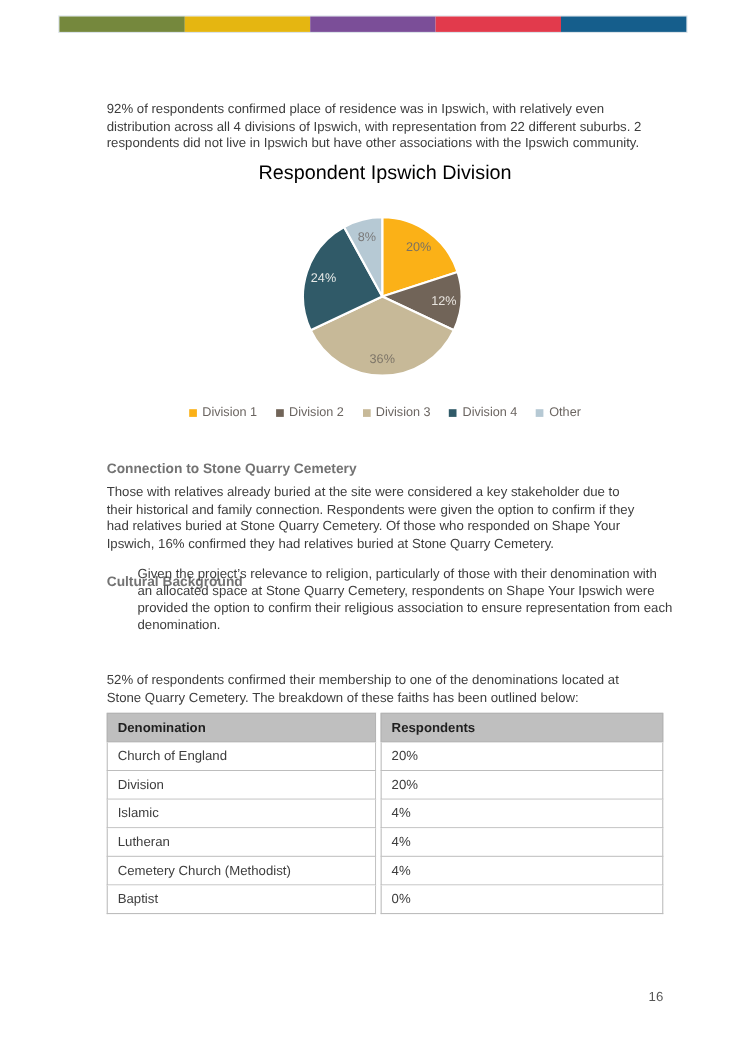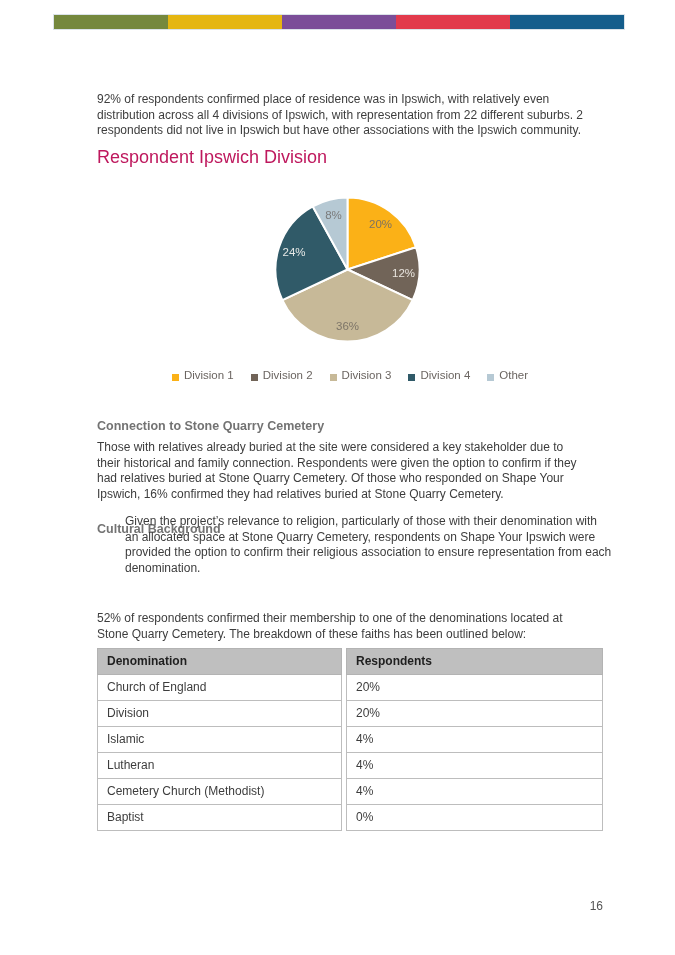--- a/index.html
+++ b/index.html
@@ -18,30 +18,30 @@
     font-size:12px; line-height:15.6px; color:#3d3d3d;
     white-space:pre-line; margin:0;
   }
   .heading {
     position:absolute; left:97px; width:500px; margin:0;
     font-size:12.5px; font-weight:bold; color:#737373; line-height:15px;
   }
 
   .chart-title {
     position:absolute; left:97px; top:147px; width:506px;
-    font-size:18px; color:#be185d; line-height:21px;
+    text-align:center; font-size:18px; color:#000000; line-height:21px;
   }
   .pie-svg { position:absolute; left:272px; top:194px; width:151px; height:151px; }
   .pie-label { font-size:11.5px; font-family:"Liberation Sans","DejaVu Sans",sans-serif; }
 
   .legend {
     position:absolute; left:85px; top:369px; width:530px;
     display:flex; justify-content:center; align-items:center; gap:17px;
   }
-  .legend-item { display:flex; align-items:flex-end; gap:5px; }
+  .legend-item { display:flex; align-items:center; gap:5px; }
   .legend-marker { width:7px; height:7px; display:inline-block; }
   .legend-label { font-size:11.5px; color:#6b6561; }
 
   .tbl {
     position:absolute; left:97px; top:648px; width:506px;
     border-collapse:separate; border-spacing:0; table-layout:fixed;
   }
   .tbl th, .tbl td {
     font-size:12px; text-align:left; padding:5px 9px;
     line-height:15px; overflow:hidden;

